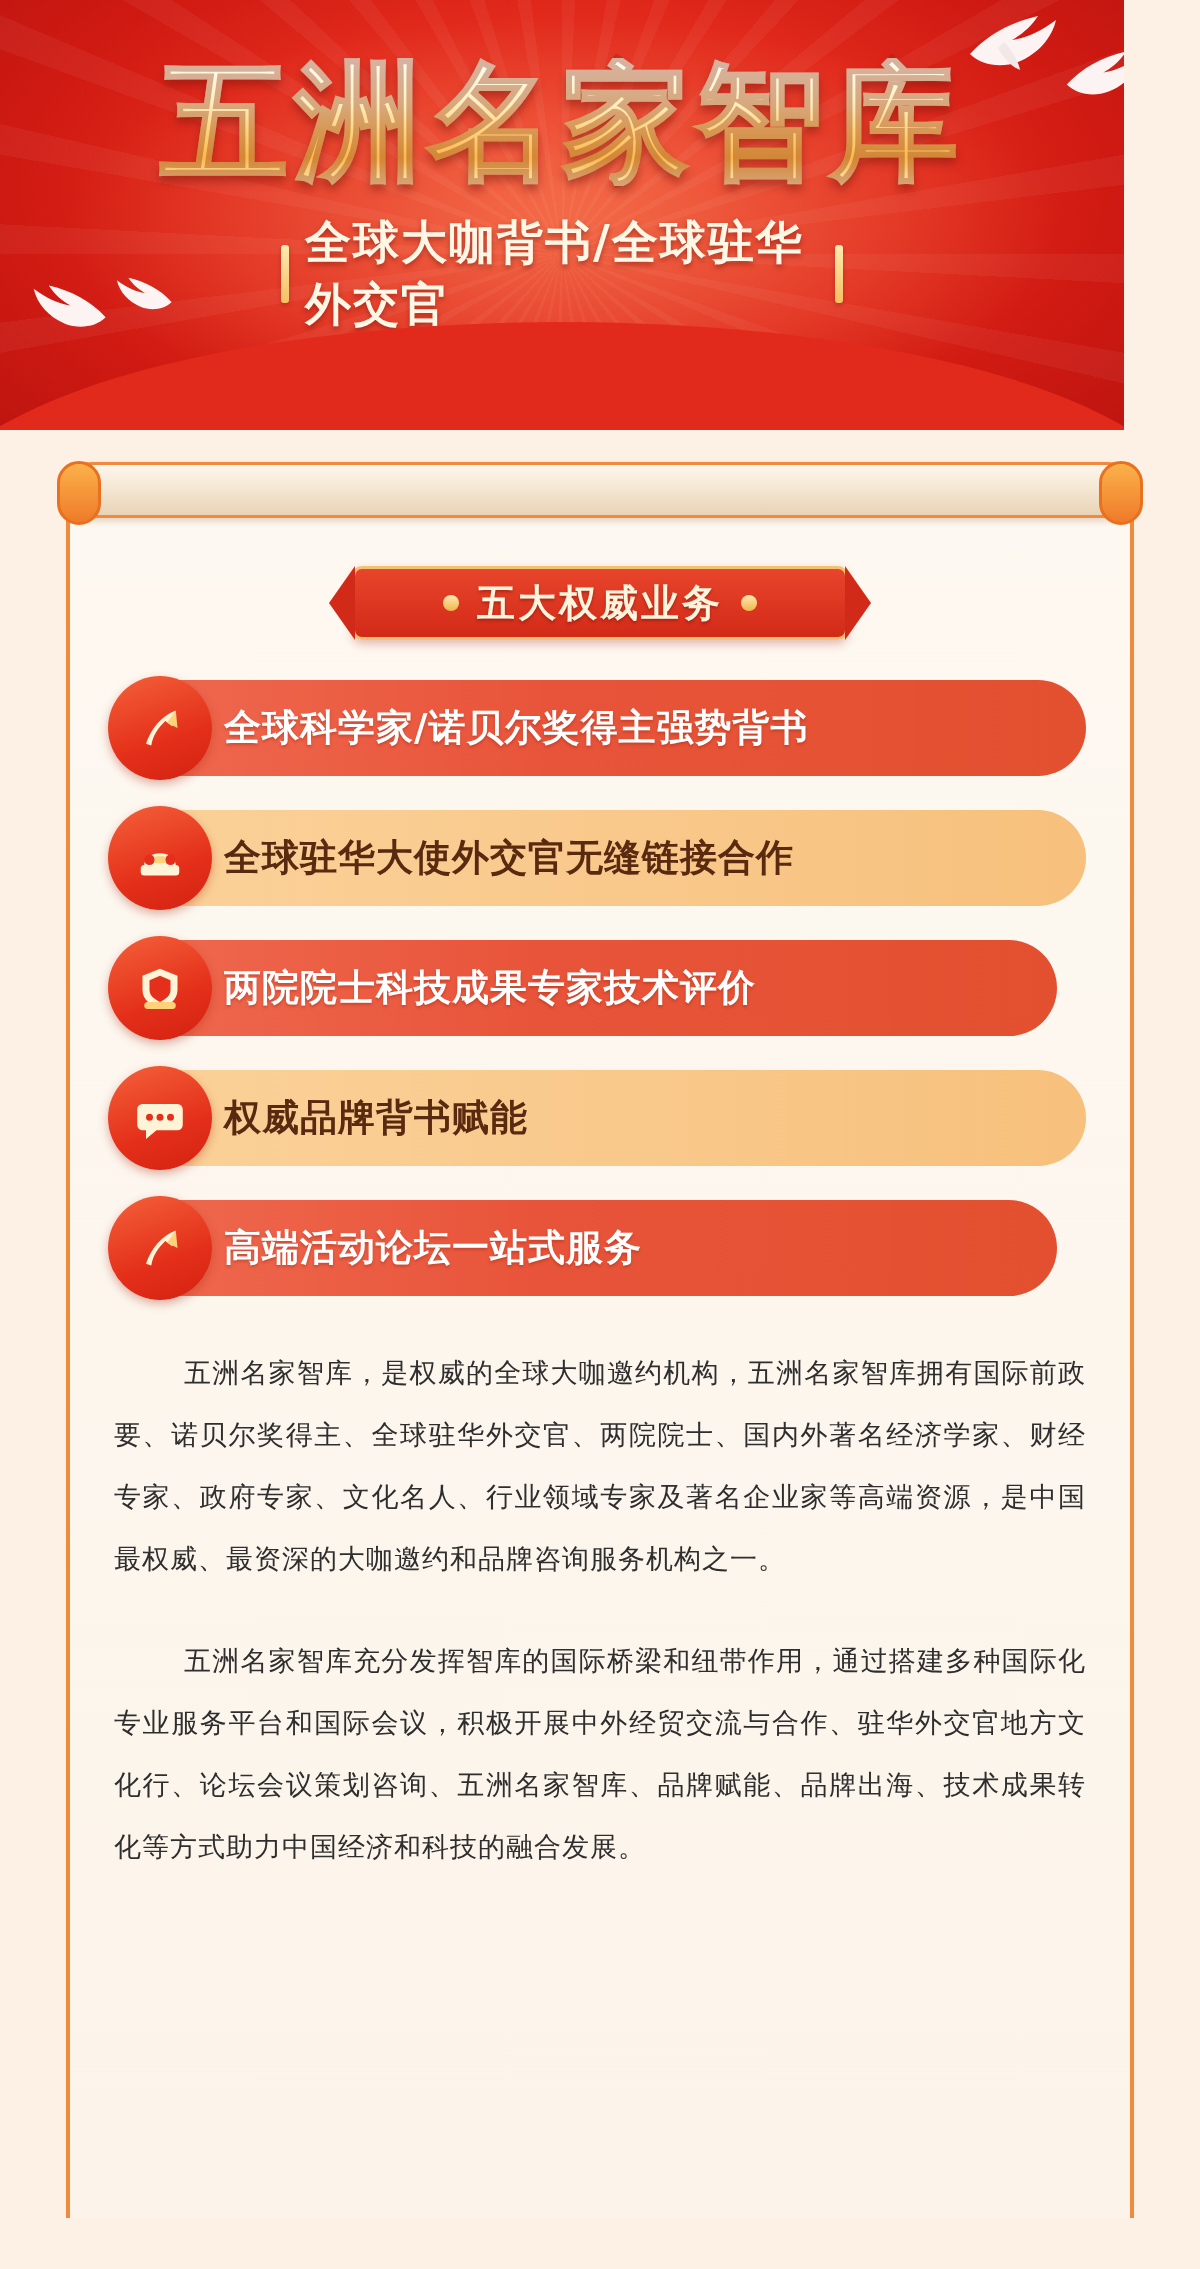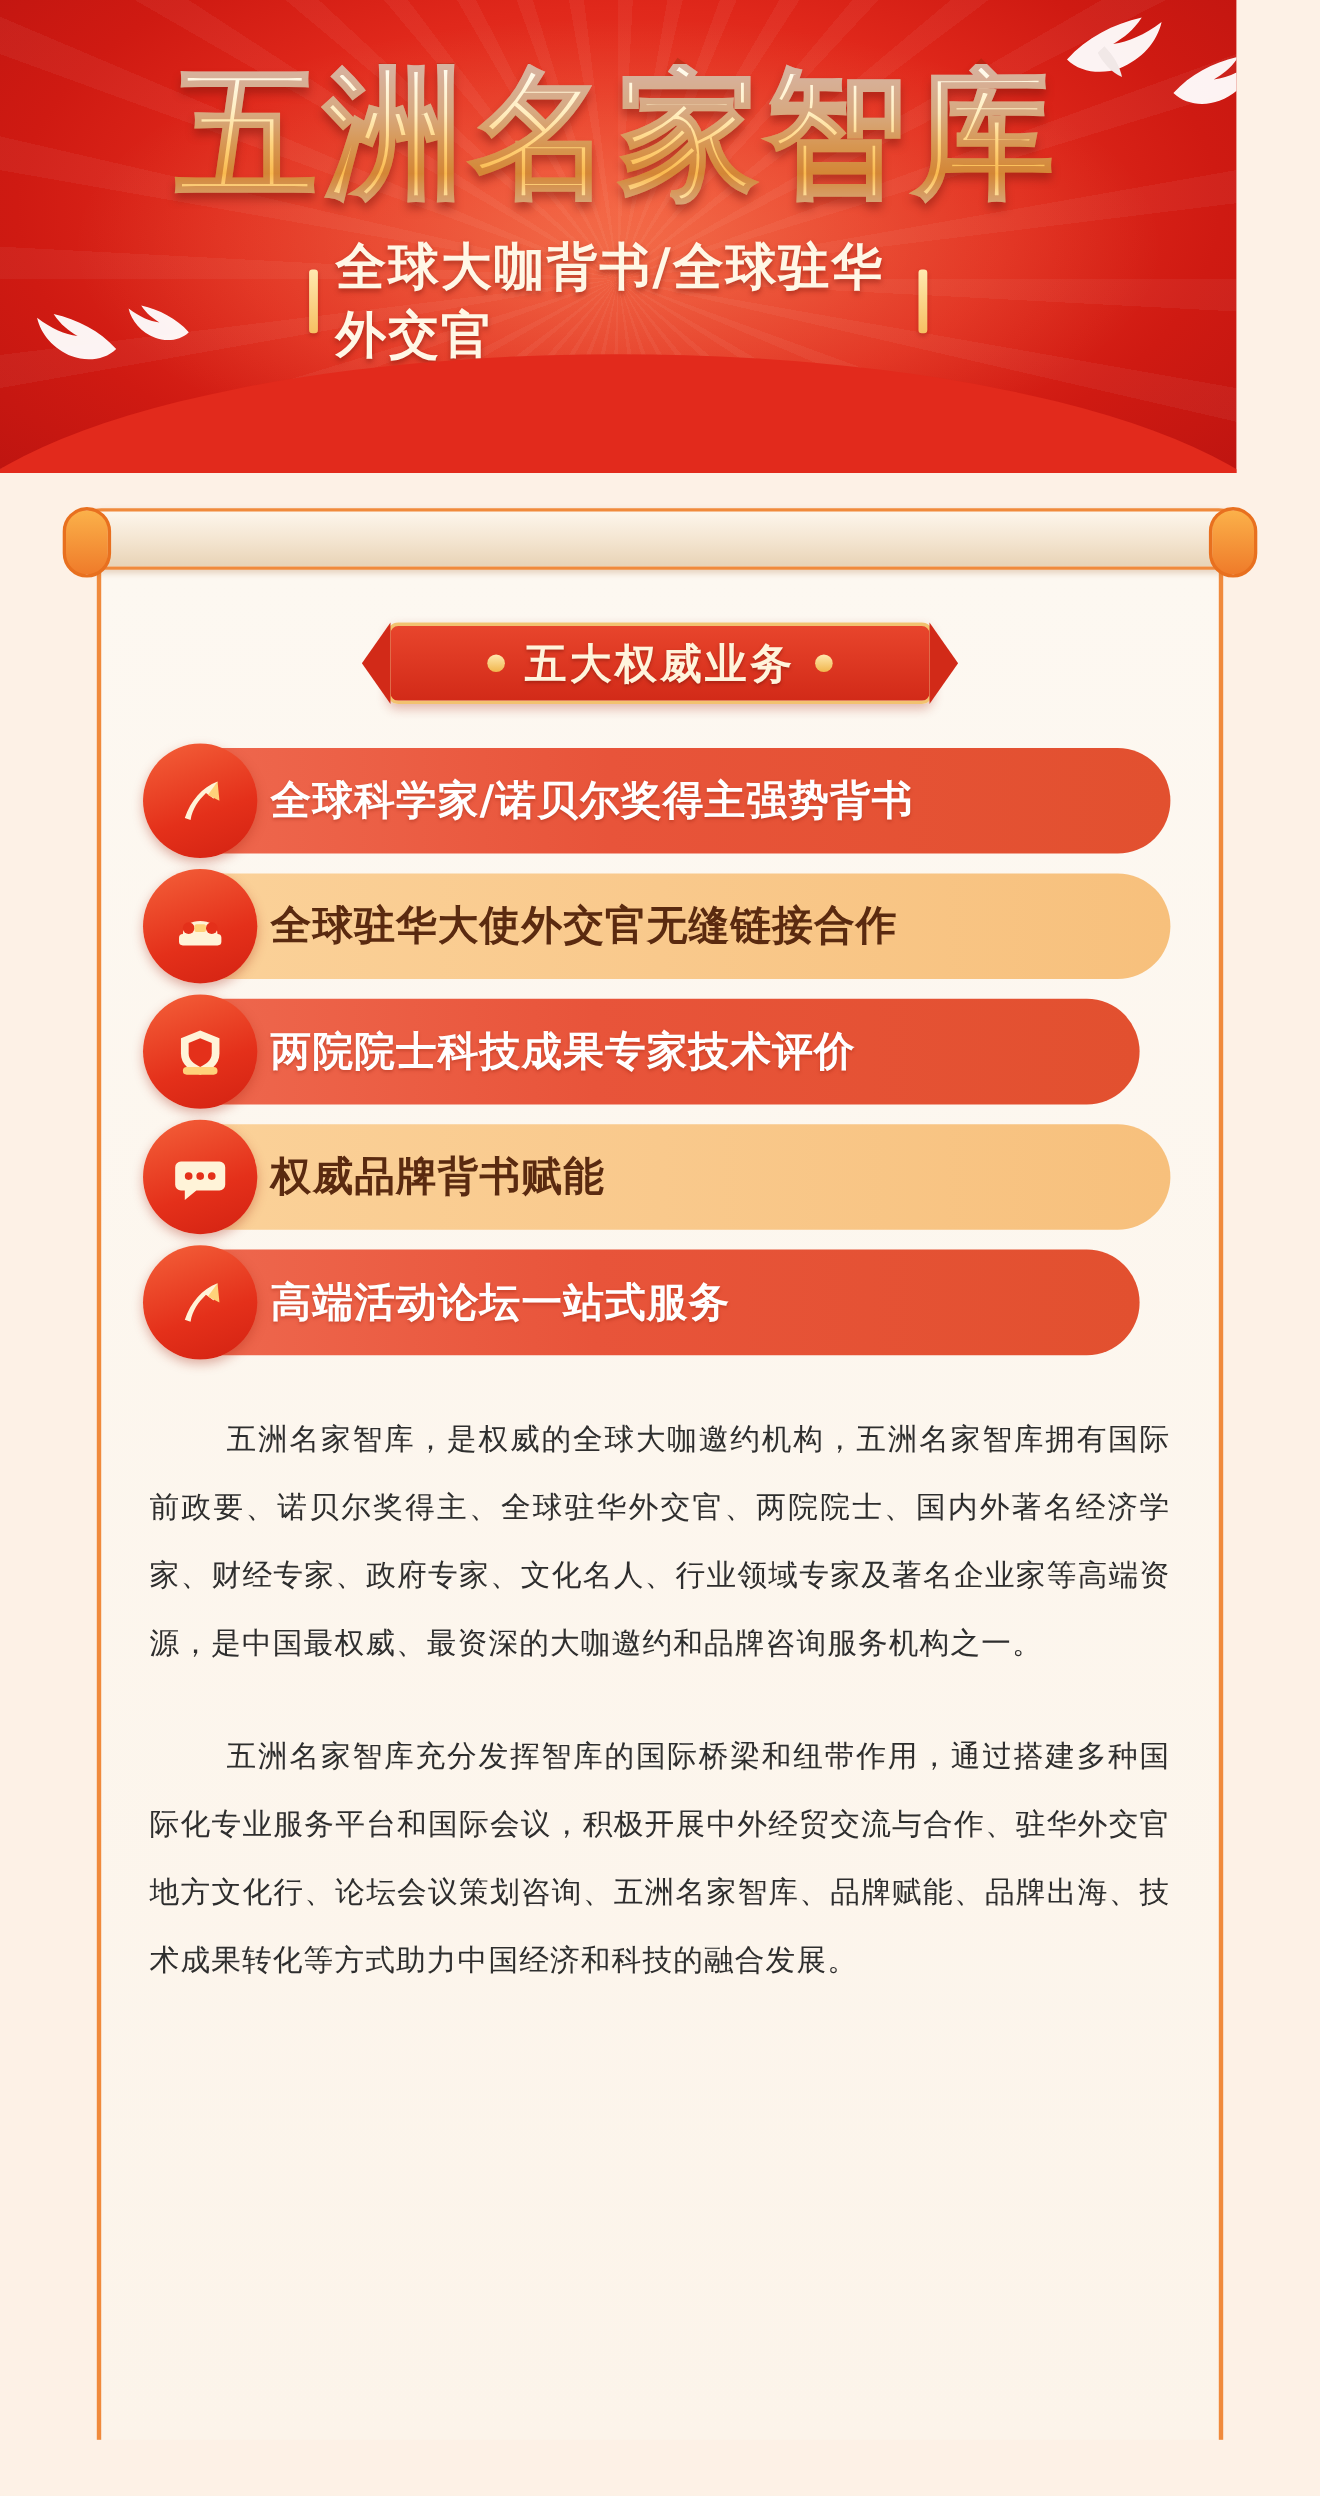--- a/index.html
+++ b/index.html
@@ -82,21 +82,21 @@
   }
   .rod-cap{
     position:absolute; top:-4px; width:44px; height:64px; border-radius:22px;
     background:linear-gradient(180deg,#fbb14a,#ef7b2a);
     border:3px solid #e8701f;
   }
   .rod-cap.left{ left:-10px; }
   .rod-cap.right{ right:-10px; }
 
   .paper{
-    margin:0 24px;
+    margin:0 2px;
     background:linear-gradient(180deg,#fdf8f1 0%,#fcf4ea 100%);
     border-left:4px solid #f08a3c;
     border-right:4px solid #f08a3c;
     padding:42px 44px 60px 44px;
     min-height:1700px;
   }
 
   
   .plaque{
     margin:6px auto 40px auto;
@@ -119,21 +119,21 @@
     background:linear-gradient(180deg,#ffe9b0,#f0b64c);
     margin:0 18px;
   }
   .plaque-text{
     font-size:38px;font-weight:bold;color:#fff4dc;letter-spacing:3px;
     font-family:"DejaVu Sans","Liberation Sans",sans-serif;
     text-shadow:0 2px 3px rgba(120,20,10,.5);
   }
 
   
-  .services{ display:flex; flex-direction:column; gap:18px; margin-bottom:46px;}
+  .services{ display:flex; flex-direction:column; gap:34px; margin-bottom:46px;}
   .svc{
     position:relative;
     height:96px;
     border-radius:48px;
     display:flex; align-items:center;
     padding-left:110px;
   }
   .svc.dark{ background:linear-gradient(90deg,#ef6a50 0%,#e8543a 45%,#e2502f 100%); }
   .svc.light{ background:linear-gradient(90deg,#fbd29a 0%,#f9c98c 50%,#f7c07c 100%); }
   .svc .badge{

